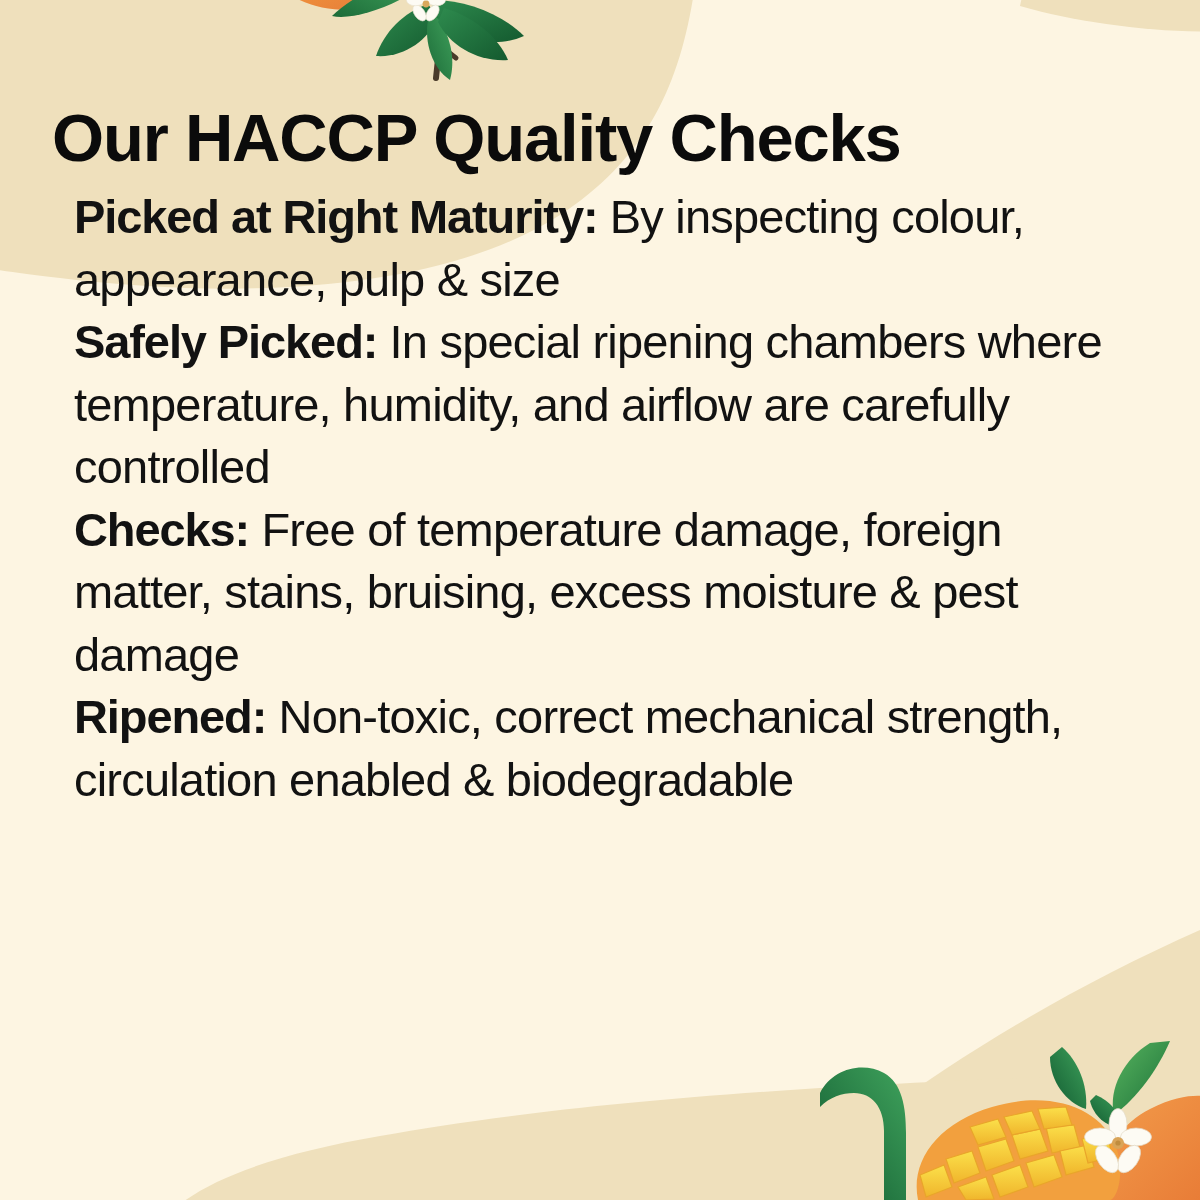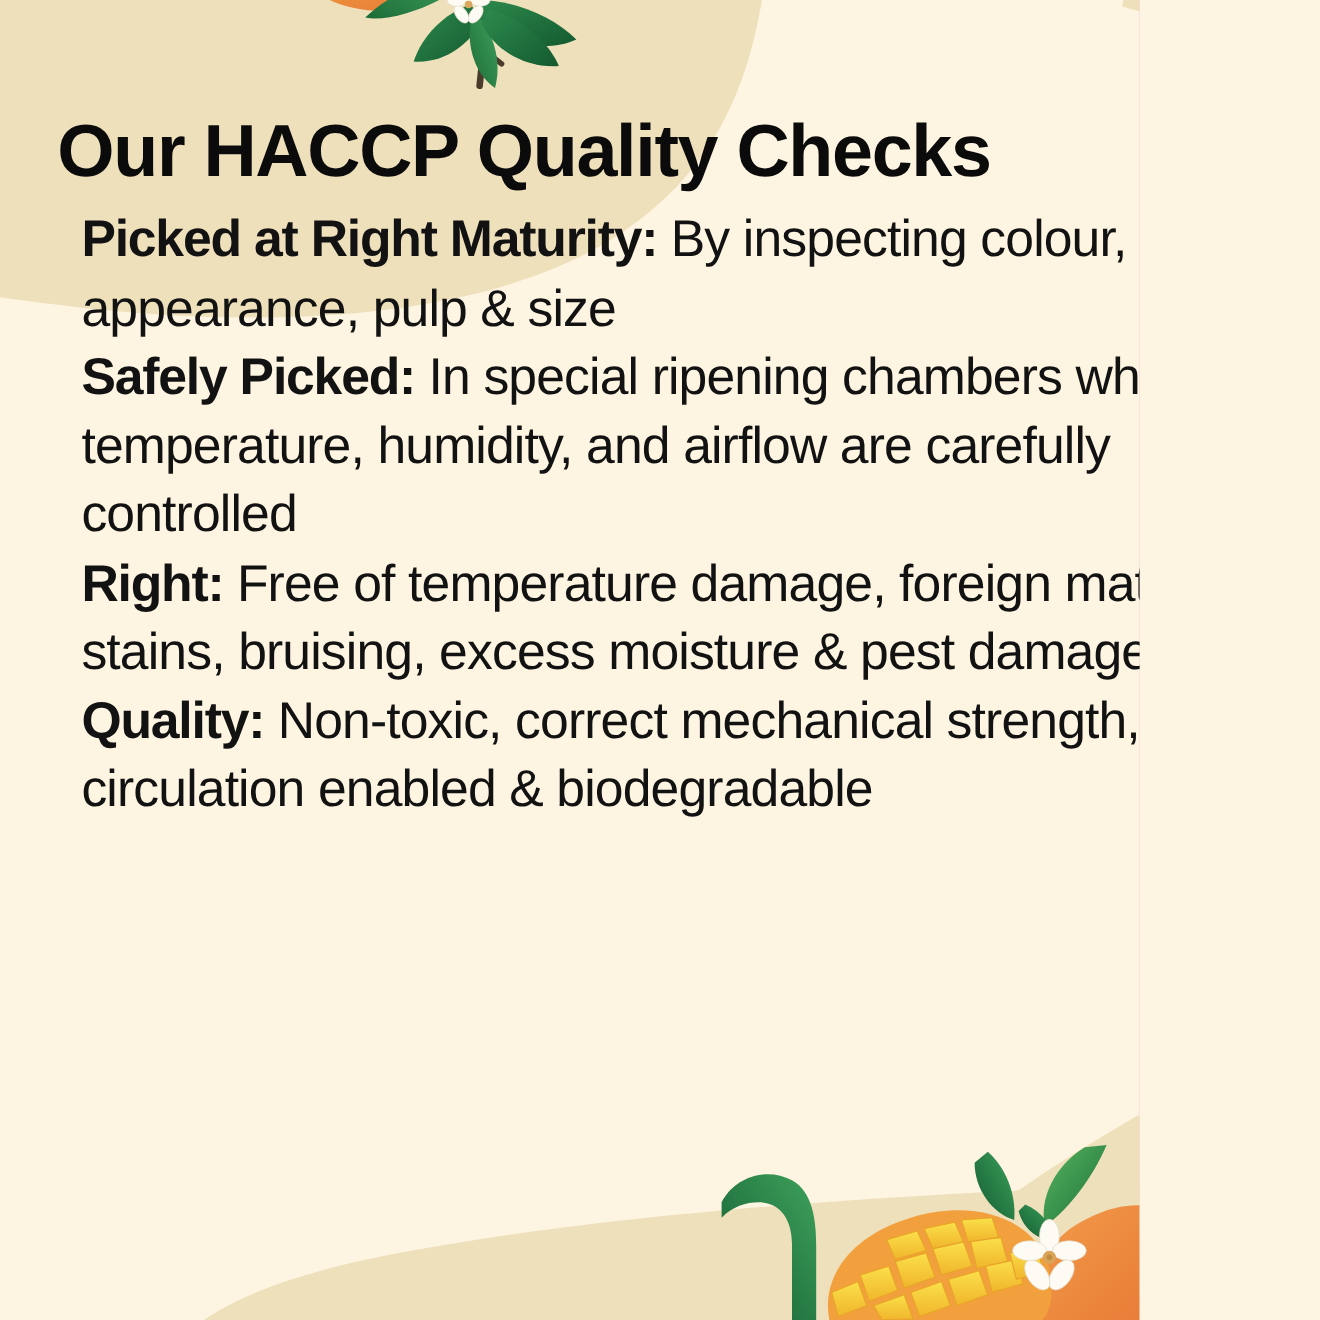--- a/index.html
+++ b/index.html
@@ -2,21 +2,21 @@
 <html><head>
 <meta charset="utf-8">
 <style>
   html, body {
     margin: 0;
     padding: 0;
     background: #FDF5E2;
   }
   #poster {
     position: relative;
-    width: 1036px;
+    width: 1200px;
     height: 1200px;
     overflow: hidden;
     background: #f9a8d4;
     font-family: "Liberation Sans", sans-serif;
   }
 
   
   .bg-layer {
     position: absolute;
     inset: 0;
@@ -211,21 +211,21 @@
     <h1 id="page-title">Our HACCP Quality Checks</h1>
 
     <ul id="checks-list">
       <li class="check-item">
         <span class="check-term">Picked at Right Maturity:</span><span class="check-desc"> By inspecting colour, appearance, pulp &amp; size</span>
       </li>
       <li class="check-item">
         <span class="check-term">Safely Picked:</span><span class="check-desc"> In special ripening chambers where temperature, humidity, and airflow are carefully controlled</span>
       </li>
       <li class="check-item">
-        <span class="check-term">Right:</span><span class="check-desc"> Free of temperature damage, foreign matter, stains, bruising, excess moisture &amp; pest damage</span>
-      </li>
-      <li class="check-item">
-        <span class="check-term">Quality:</span><span class="check-desc"> Non-toxic, correct mechanical strength, circulation enabled &amp; biodegradable</span>
+        <span class="check-term">Checks:</span><span class="check-desc"> Free of temperature damage, foreign matter, stains, bruising, excess moisture &amp; pest damage</span>
+      </li>
+      <li class="check-item">
+        <span class="check-term">Ripened:</span><span class="check-desc"> Non-toxic, correct mechanical strength, circulation enabled &amp; biodegradable</span>
       </li>
     </ul>
   </div>
 
 </div>
 
 </body></html>

